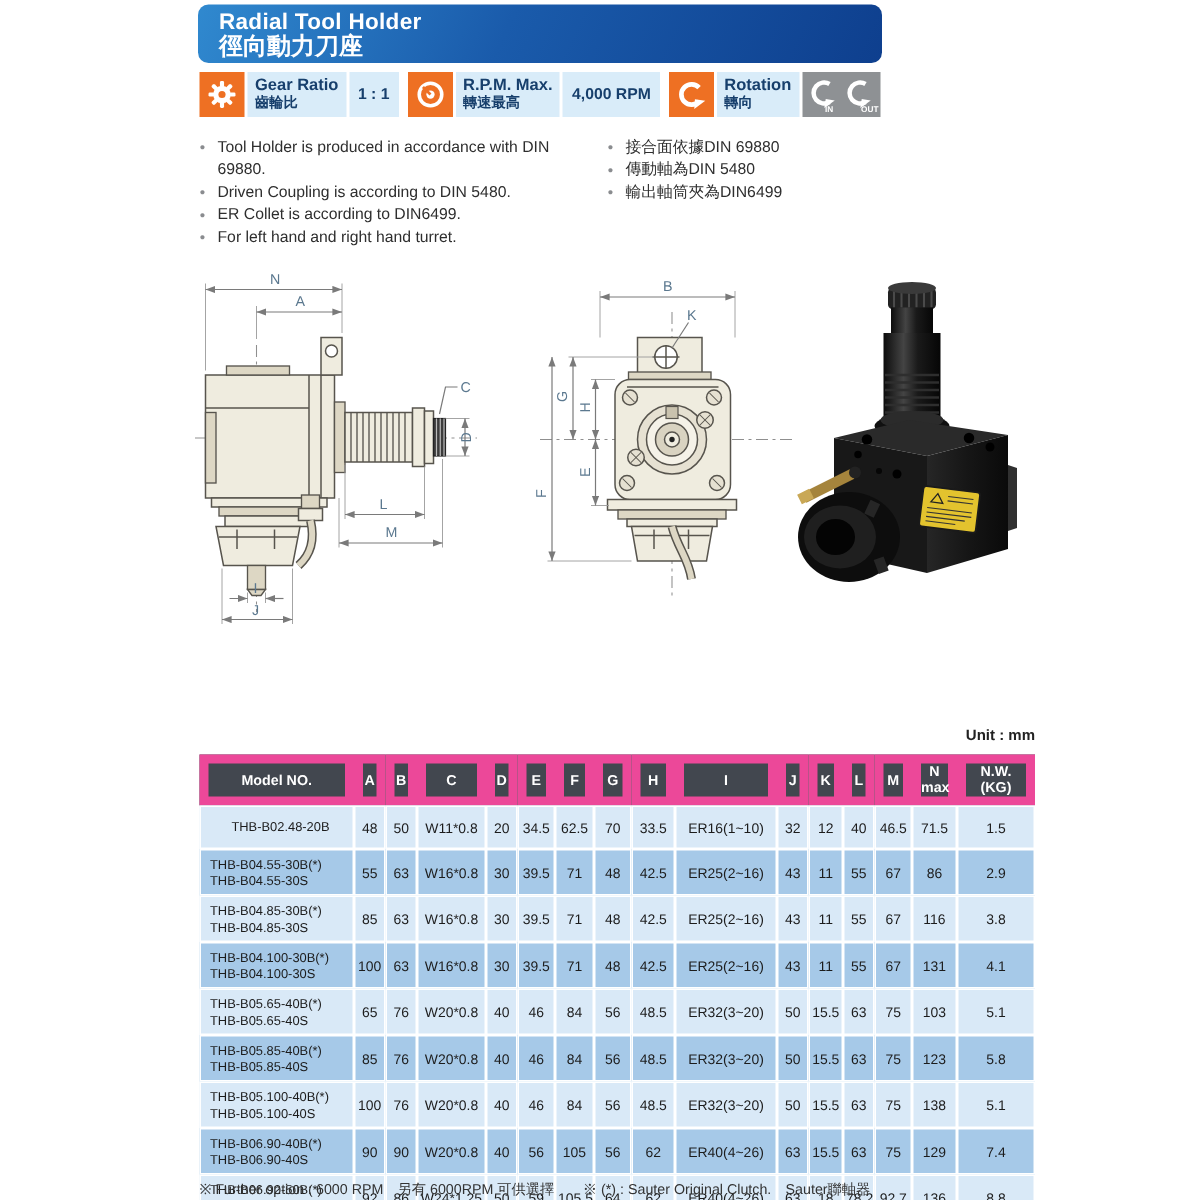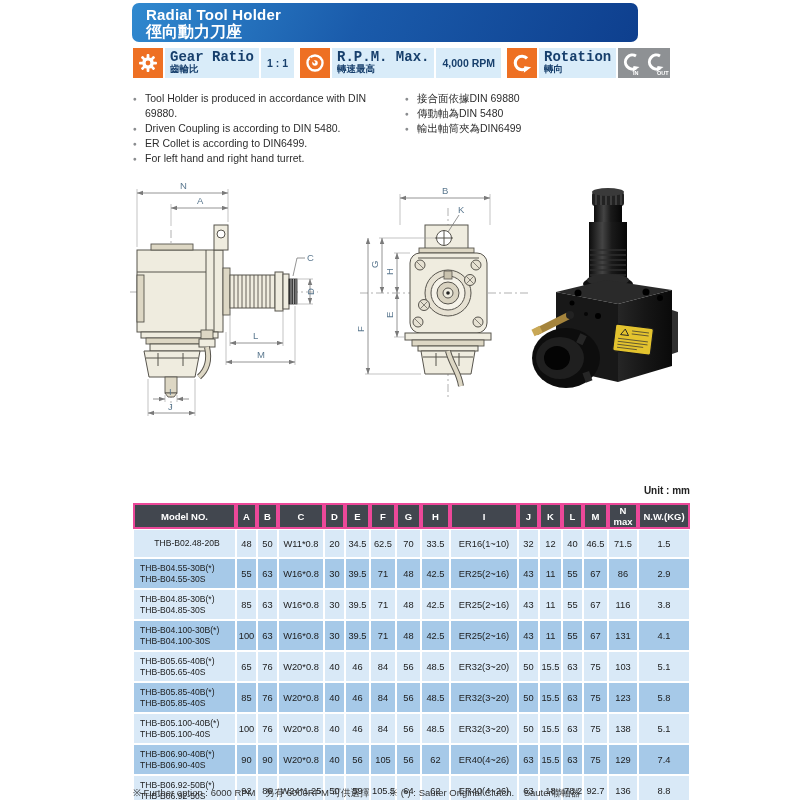--- a/index.html
+++ b/index.html
@@ -1,35 +1,35 @@
 <!DOCTYPE html>
 <html style="--header-blue-1: #3089cf; --header-blue-2: #0e3f8e; --accent-orange: #ee7023; --badge-bg: #d9ecf9; --badge-text: #173f6c; --gray-box: #8e9194; --table-header-bg: #42474f; --row-light: #d9e9f7; --row-dark: #a6c9e8; --dim-label: #5b788f;"><head>
 <meta charset="utf-8">
 <style>
   html,body{margin:0;padding:0;background:#fff;}
   .page{position:relative;width:800px;height:800px;background:#fff;overflow:hidden;
         font-family:"Liberation Sans", sans-serif;}
   
-  .header-bar{position:absolute;left:132px;top:3px;width:506px;height:39px;border-radius:7px;
+  .header-bar{position:absolute;left:132px;top:3px;width:456px;height:39px;border-radius:7px;
     background:linear-gradient(115deg,var(--header-blue-1) 0%,#1a5bab 45%,var(--header-blue-2) 100%);
     display:flex;align-items:center;}
   .header-left{padding-left:14px;color:#fff;}
   .header-title-en{font-size:15px;font-weight:bold;line-height:17px;letter-spacing:.2px;}
   .header-title-zh{font-size:16px;font-weight:bold;line-height:17px;}
   .header-right{position:absolute;left:536px;top:6px;display:flex;align-items:center;color:#fff;}
   .header-divider{width:3px;height:27px;background:#fff;margin-right:7px;}
   .header-right-en{font-size:11.5px;font-weight:bold;line-height:13px;margin-left:19px;}
   .header-right-zh{font-size:13px;font-weight:bold;line-height:14px;}
   
   .badges{position:absolute;left:133px;top:48px;display:flex;gap:6px;height:30px;}
   .badge-group{display:flex;gap:2px;}
   .badge-icon{width:30px;height:30px;background:var(--accent-orange);display:flex;align-items:center;justify-content:center;}
   .badge-label{background:var(--badge-bg);color:var(--badge-text);display:flex;flex-direction:column;justify-content:center;
     padding:0 5px;font-weight:bold;}
-  .badge-label .en{font-size:14px;line-height:11px;font-family:Liberation Mono, monospace;}
+  .badge-label .en{font-size:11px;line-height:11px;}
   .badge-label .zh{font-size:9.5px;line-height:11px;}
   .badge-value{background:var(--badge-bg);color:var(--badge-text);display:flex;align-items:center;justify-content:center;
     font-size:10.5px;font-weight:bold;padding:4px 6px;}
   .gray-box{width:52px;height:30px;background:var(--gray-box);display:flex;align-items:center;justify-content:center;}
   
   .bullets{position:absolute;top:91px;list-style:none;margin:0;padding:0;}
   .bullets.en{left:133px;width:265px;}
   .bullets.zh{left:405px;width:275px;}
   .bullets li{position:relative;padding-left:12px;font-size:10.5px;line-height:15px;color:#2e2e2e;}
   .bullets li::before{content:"●";position:absolute;left:0;top:0;font-size:6.5px;color:#8a8c8f;line-height:15px;}
@@ -40,21 +40,21 @@
   .dline{stroke:#7a7a7a;stroke-width:.8;fill:none;}
   .ext{stroke:#9a9a9a;stroke-width:.6;fill:none;}
   .body-line{stroke:#57544d;stroke-width:1;fill:none;}
   .body-fill{fill:#efecdf;stroke:#57544d;stroke-width:1;}
   .body-fill2{fill:#ddd7c4;stroke:#57544d;stroke-width:.9;}
   .cline{stroke:#8f8f8f;stroke-width:.7;fill:none;stroke-dasharray:8 3 2 3;}
   
   .unit-note{position:absolute;top:485px;left:133px;width:557px;text-align:right;font-size:10px;color:#222;font-weight:bold;}
   .spec-table{position:absolute;left:133px;top:503px;width:557px;border-collapse:separate;border-spacing:0;table-layout:fixed;}
   .spec-table th{background:var(--table-header-bg);color:#fff;font-size:9.5px;font-weight:bold;height:21px;
-    border:2px solid #ec4899;padding:0;text-align:center;}
+    border:6px solid #ec4899;padding:0;text-align:center;}
   .spec-table td{font-size:9.3px;color:#1c1c1c;text-align:center;border:1px solid #fff;padding:0 1px;height:29px;}
   .spec-table tr.light td{background:var(--row-light);}
   .spec-table tr.dark td{background:var(--row-dark);}
   .spec-table tr.first td{height:27px;text-align:center;}
   .spec-table td.model{text-align:left;padding-left:6px;font-size:8.6px;line-height:10.5px;}
   
   .footnote{position:absolute;left:133px;top:786px;font-size:9.5px;color:#333;}
 </style>
 </head>
 <body>

